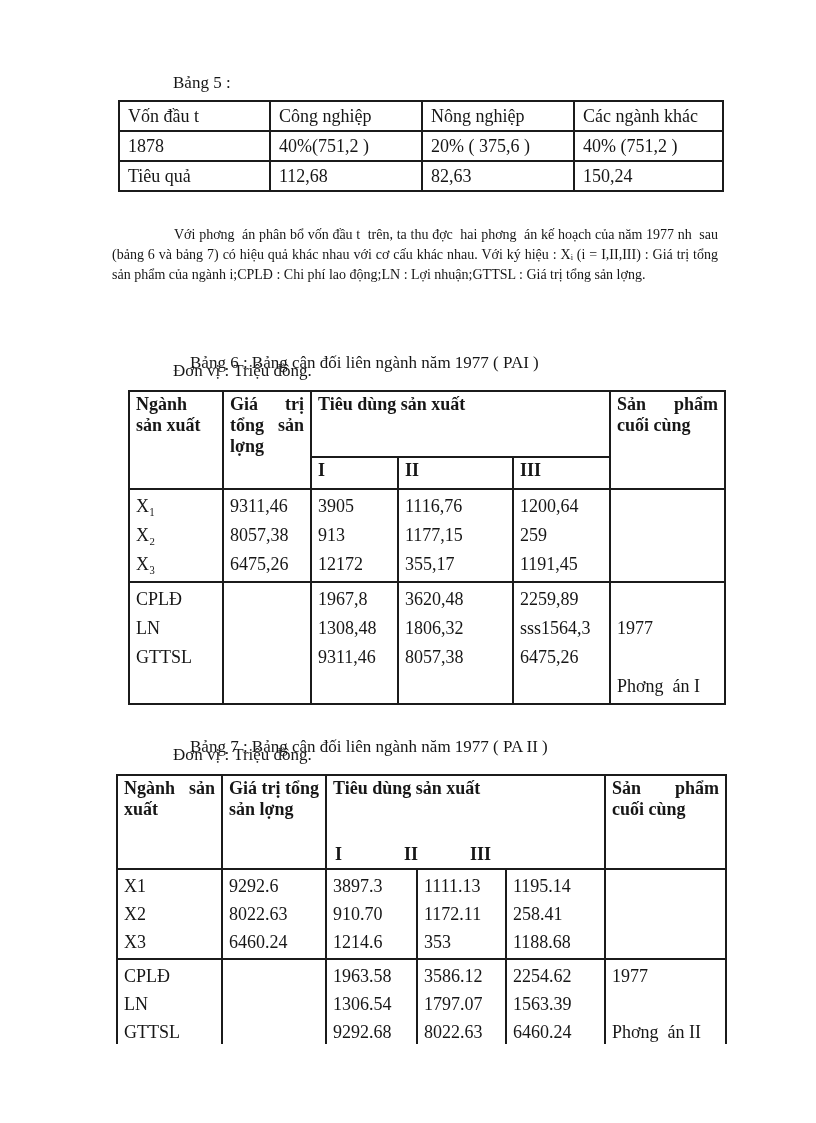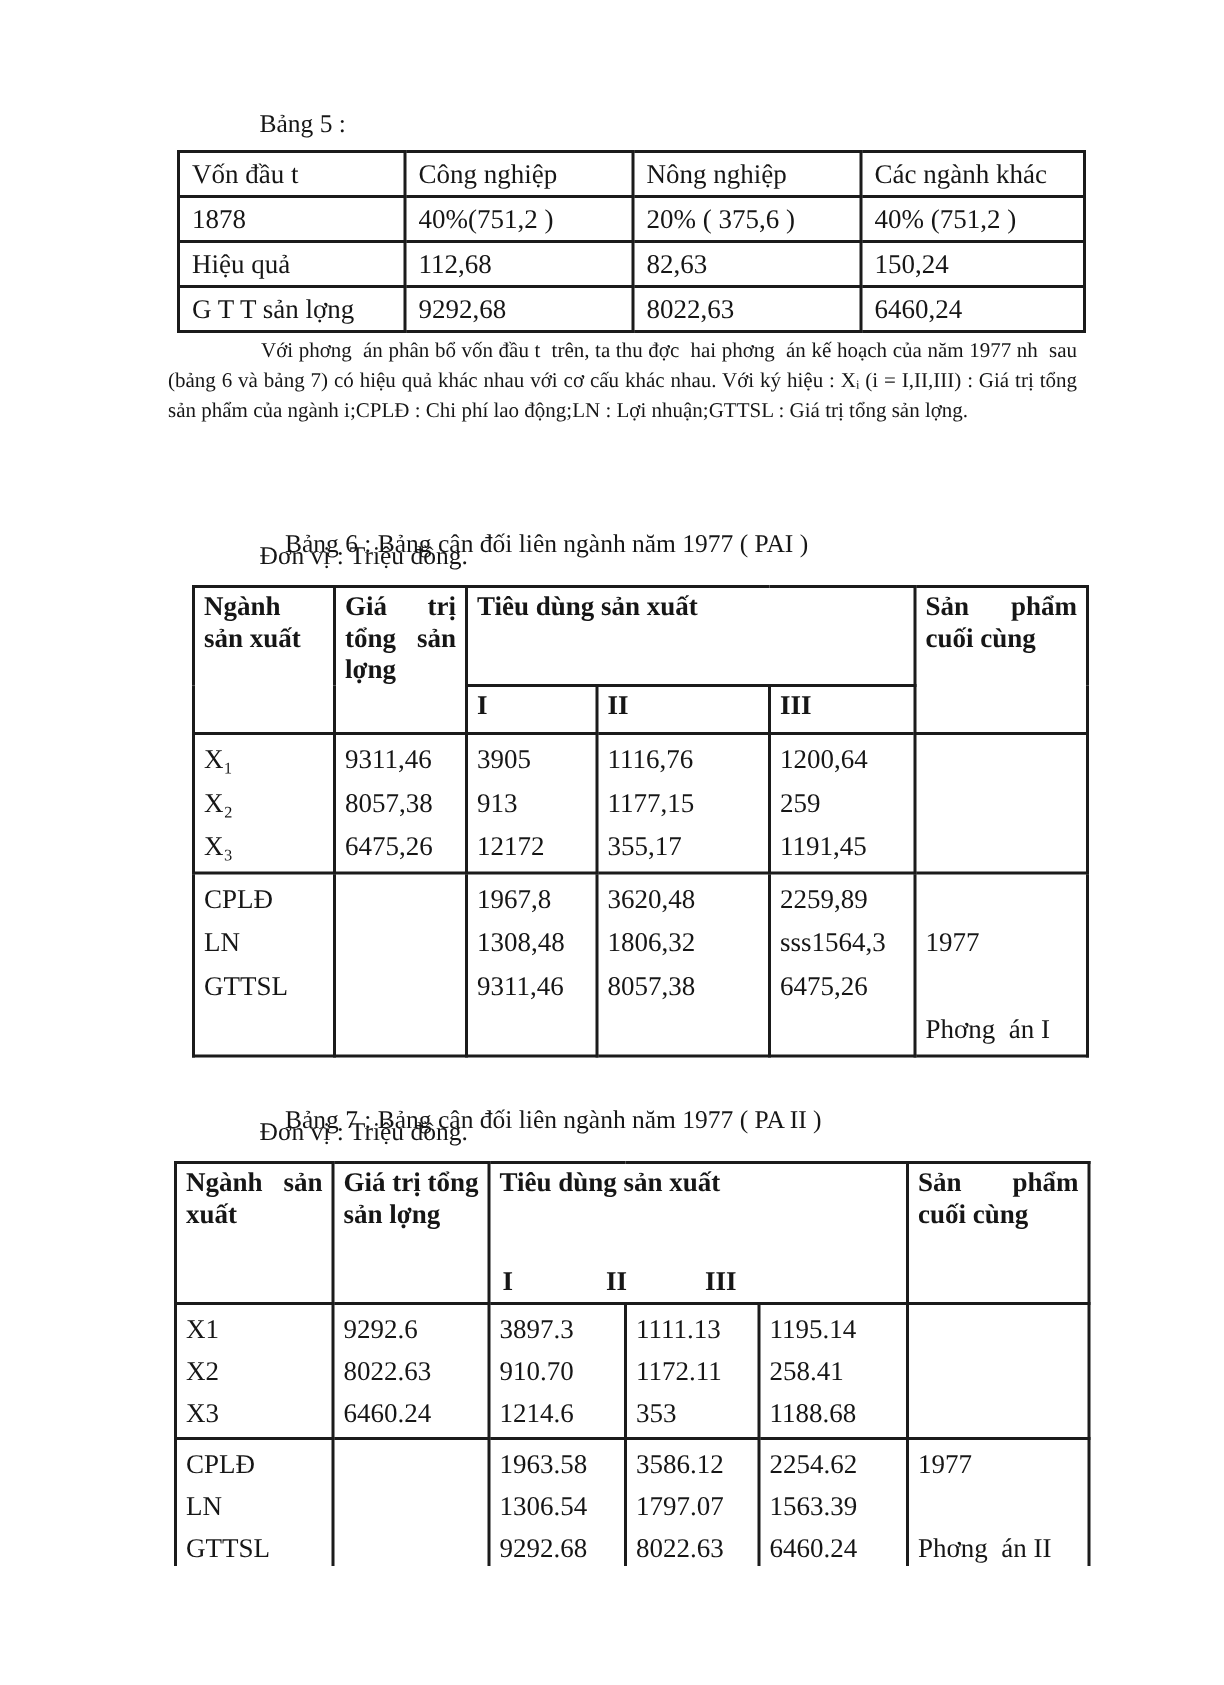--- a/index.html
+++ b/index.html
@@ -59,30 +59,24 @@
         <td>Nông nghiệp</td>
         <td>Các ngành khác</td>
       </tr>
       <tr style="height:30px">
         <td>1878</td>
         <td>40%(751,2 )</td>
         <td>20% ( 375,6 )</td>
         <td>40% (751,2 )</td>
       </tr>
       <tr style="height:30px">
-        <td>Hiệu quả</td>
+        <td>Tiêu quả</td>
         <td>112,68</td>
         <td>82,63</td>
         <td>150,24</td>
-      </tr>
-      <tr style="height:30px">
-        <td>G T T sản lợng</td>
-        <td>9292,68</td>
-        <td>8022,63</td>
-        <td>6460,24</td>
       </tr>
     </tbody>
   </table>
 
   <div class="abs para" style="left:112px;top:225px;width:606px;">Với phơng  án phân bổ vốn đầu t  trên, ta thu đợc  hai phơng  án kế hoạch của năm 1977 nh  sau (bảng 6 và bảng 7) có hiệu quả khác nhau với cơ cấu khác nhau. Với ký hiệu : Xᵢ (i = I,II,III) : Giá trị tổng sản phẩm của ngành i;CPLĐ : Chi phí lao động;LN : Lợi nhuận;GTTSL : Giá trị tổng sản lợng.</div>
 
   <div class="abs caption" style="left:173px;top:333px;">
     <span>Bảng 6 : </span><span class="bold">Bảng cân đối liên ngành năm 1977 ( PAI )</span>
   </div>
   <div class="abs caption" style="left:173px;top:361px;">Đơn vị : Triệu đồng.</div>

